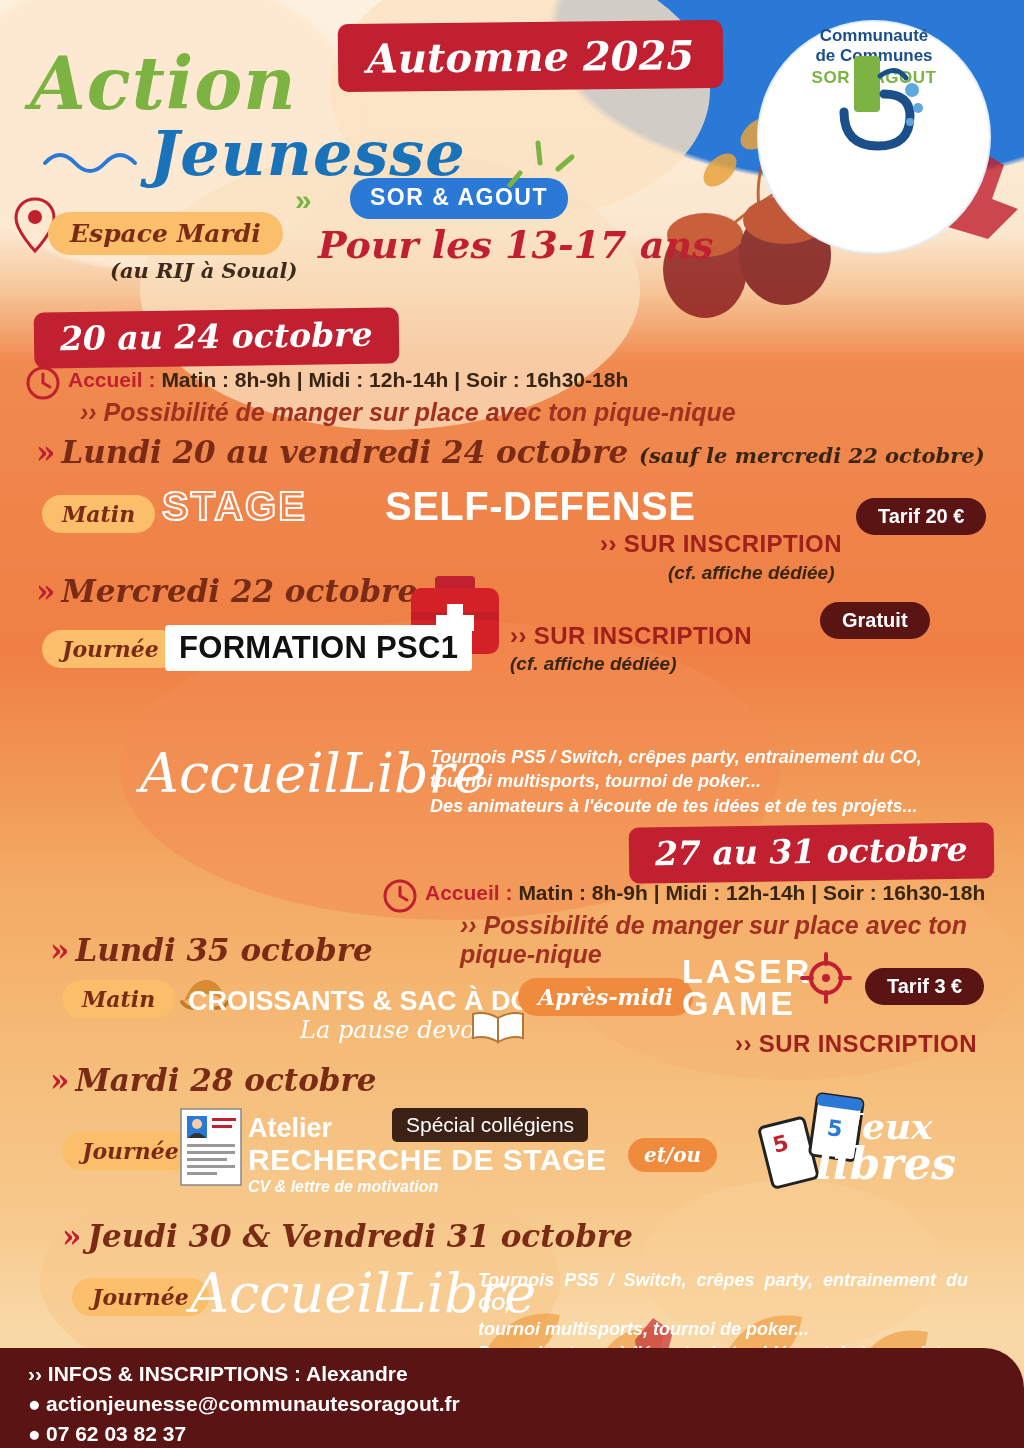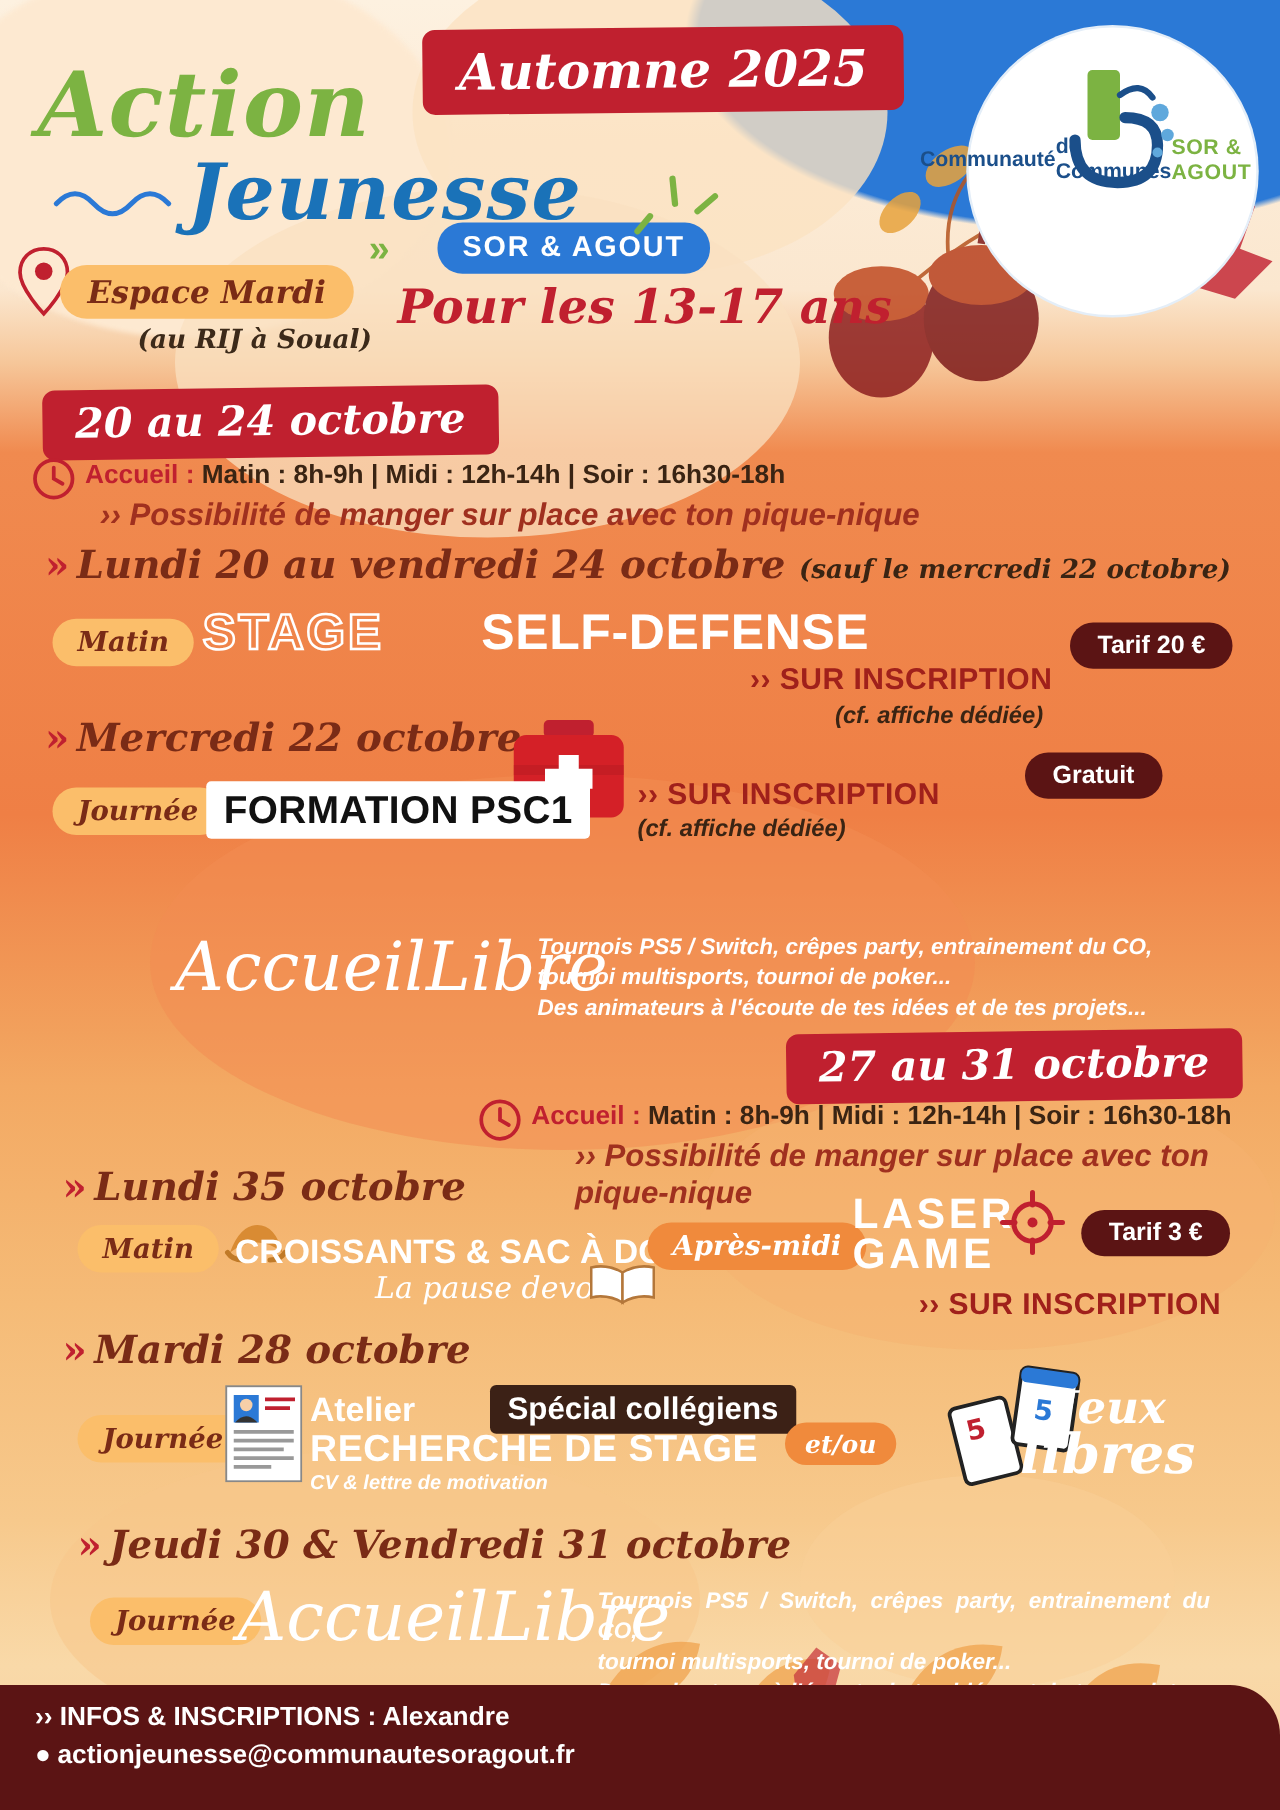--- a/index.html
+++ b/index.html
@@ -88,24 +88,24 @@
     font-family: "DejaVu Serif", serif; font-style: italic; font-weight: 700;
     transform: rotate(-0.6deg);
   }
   .ages {
     position: absolute; left: 318px; top: 222px;
     font-size: 38px; color: #c0202f;
     font-family: "DejaVu Serif", serif; font-style: italic; font-weight: 700;
   }
   
   .cc-logo {
-    position: absolute; right: 19px; top: 22px; width: 230px; height: 230px;
+    position: absolute; right: 35px; top: 22px; width: 230px; height: 230px;
     border-radius: 50%; background: #fff; border: 4px solid #fff;
     box-shadow: 0 0 0 2px #e4eef8;
-    display: flex; align-items: center; justify-content: flex-end;
+    display: flex; flex-direction: column; align-items: center; justify-content: flex-start;
     padding-bottom: 18px;
   }
   .cc-mark { position: absolute; top: 24px; left: 50%; transform: translateX(-50%); }
   .cc-t1 { font-size: 17px; font-weight: 700; color: #1b4f8a; }
   .cc-t2 { font-size: 17px; font-weight: 700; color: #1b4f8a; margin-bottom: 2px; }
   .cc-t3 { font-size: 17px; font-weight: 700; color: #7cb342; letter-spacing: .5px; }
 
   
   .week-banner {
     position: absolute; background: #c0202f; border-radius: 10px;
@@ -198,21 +198,21 @@
     position: absolute; color: #fff; font-size: 24px;
     font-family: "DejaVu Serif", serif; font-style: italic;
   }
   .laser {
     position: absolute; font-size: 34px; font-weight: 700; color: #fff;
     letter-spacing: 3px; line-height: .95;
   }
   .atelier-title { position: absolute; color: #fff; font-weight: 700; }
   .special-box {
     position: absolute; background: #3c2116; color: #fff;
-    padding: 5px 14px; border-radius: 5px; font-size: 25px; font-weight: 700;
+    padding: 5px 14px; border-radius: 5px; font-size: 21px; font-weight: 400;
   }
   .etou {
     position: absolute; background: #f08a3c; color: #fff;
     border-radius: 18px; padding: 5px 16px; font-size: 20px;
     font-family: "DejaVu Serif", serif; font-style: italic; font-weight: 700;
   }
   .jeux-libres {
     position: absolute; color: #fff; font-weight: 700;
     font-family: "DejaVu Serif", serif; font-style: italic;
   }
@@ -471,15 +471,18 @@
     <div>Tournois PS5 / Switch, crêpes party, entrainement du CO,</div>
     <div>tournoi multisports, tournoi de poker...</div>
     <div>Des animateurs à l'écoute de tes idées et de tes projets..</div>
   </div>
 
   <div class="footer">
     <div class="l1">›› INFOS &amp; INSCRIPTIONS : Alexandre</div>
     <div class="l2">
       <span class="bullet">●</span><span>actionjeunesse@communautesoragout.fr</span>
     </div>
+    <div class="l3">
+      <span class="bullet">●</span><span>07 62 03 82 37</span>
+    </div>
   </div>
 
 </div>
 
 </body></html>

